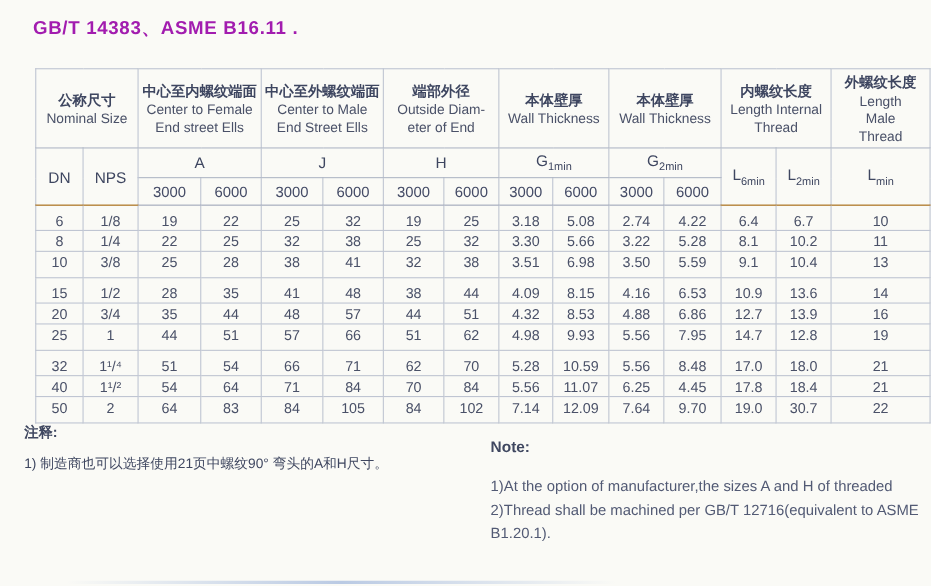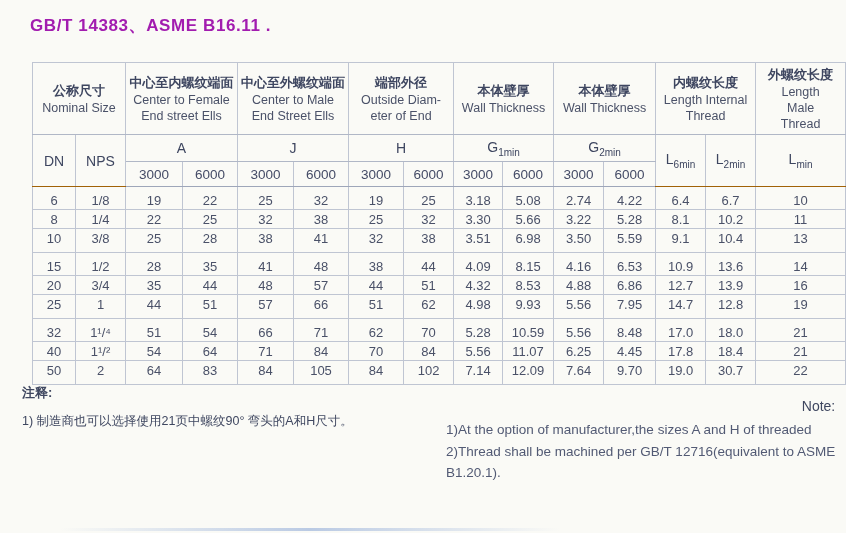--- a/index.html
+++ b/index.html
@@ -36,21 +36,21 @@
     font-size:13px;height:18px;color:#4a5168;
     border-top:none;border-bottom:none;
   }
   tbody tr:first-child td{padding-top:4px;}
   tbody tr:last-child td{padding-bottom:5px;}
   tbody.g2 tr:first-child td,tbody.g3 tr:first-child td{border-top:1px solid #c6cbd6;}
   .notes-zh{position:absolute;left:22px;top:384px;font-size:12.5px;color:#3f4760;}
   .notes-zh .hd{font-size:13px;font-weight:bold;}
   .notes-zh .ln{margin-top:11px;line-height:16px;}
   .notes-en{position:absolute;left:446px;top:398px;font-size:13.5px;color:#525a74;}
-  .notes-en .hd{font-size:14px;font-weight:normal;color:#3f4760;margin-bottom:5px;text-align:right;}
+  .notes-en .hd{font-size:14px;font-weight:bold;color:#3f4760;margin-bottom:17px;}
   .notes-en .ln{line-height:21.5px;}
   .scan-line{
     position:absolute;left:60px;bottom:2px;width:500px;height:3px;border-radius:2px;
     background:linear-gradient(to right,rgba(90,130,200,0),rgba(90,130,200,.4),rgba(90,130,200,0));
   }
 </style>
 </head>
 <body>
 
 <h1 class="title">GB/T 14383、ASME B16.11 .</h1>

